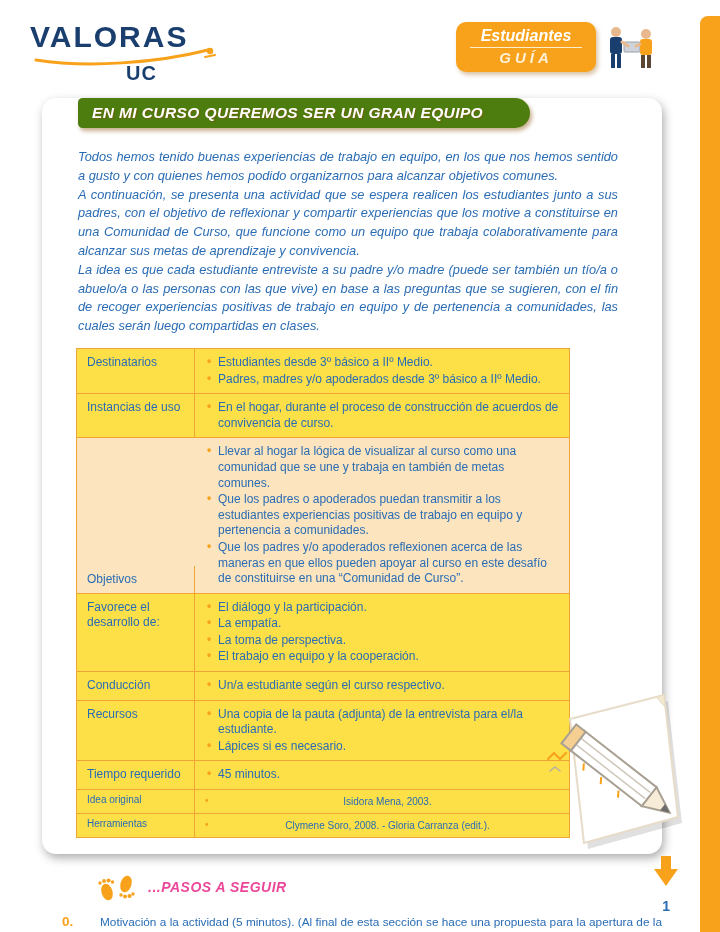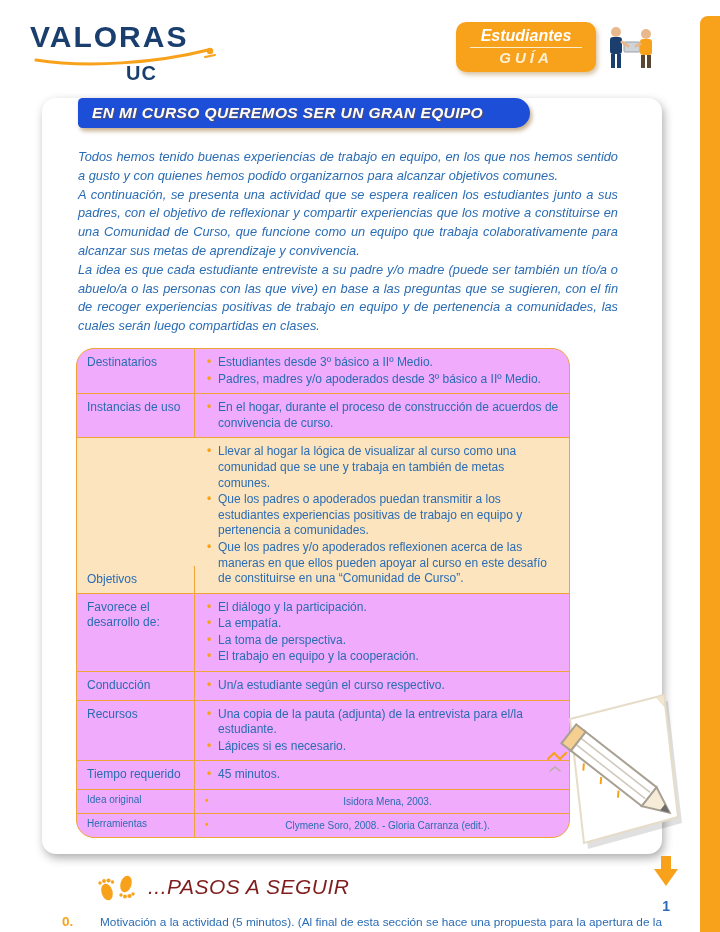--- a/index.html
+++ b/index.html
@@ -30,55 +30,55 @@
   .badge-l2{color:#FDF0D5;font-style:italic;font-weight:bold;font-size:15px;letter-spacing:4px;margin-top:1px;}
   .badge-illu{margin-left:6px;}
   
   .card{
     position:relative;margin:14px 58px 0 42px;background:#ffffff;
     border-radius:14px;box-shadow:2px 4px 10px rgba(70,70,70,.45);
     padding:0 0 16px 0;min-height:590px;box-sizing:border-box;
   }
   .title-bar{
     position:relative;margin:10px 0 0 36px;width:452px;height:30px;
-    background:#1d4ed8;border-radius:5px 16px 16px 5px;
+    background:#4d7c0f;border-radius:5px 16px 16px 5px;
     box-shadow:2px 3px 4px rgba(130,75,0,.45);
     display:flex;align-items:center;padding-left:14px;box-sizing:border-box;
   }
   .title-bar span{
     color:#ffffff;font-weight:bold;font-style:italic;font-size:15.5px;letter-spacing:.4px;
     text-shadow:1px 1px 1px rgba(140,80,0,.55);white-space:nowrap;
   }
   .intro{margin:20px 44px 0 36px;color:#2A6CB4;font-style:italic;
     font-size:12.8px;line-height:1.47;text-align:justify;}
   .intro p{margin:0;}
   
   .info-table{
-    margin:12px 92px 0 34px;border:1.5px solid #EFA435;border-radius:18px;
-    overflow:hidden;background:#f0abfc;
+    margin:12px 92px 0 34px;border:1.5px solid #EFA435;border-radius:0;
+    overflow:hidden;background:#fde047;
   }
   .t-row{display:flex;}
   .t-row + .t-row{border-top:1px solid #EFA435;}
   .t-row.highlight{background:#FBE4BE;align-items:flex-end;}
   .t-label{
     width:118px;min-width:118px;border-right:1px solid #EFA435;
     padding:6px 6px 6px 10px;color:#2A6CB4;font-size:12px;line-height:1.25;box-sizing:border-box;
   }
   .t-items{flex:1;padding:5px 10px 5px 12px;color:#2A6CB4;font-size:12px;line-height:1.3;}
   .bi{position:relative;padding-left:11px;margin:1px 0;}
   .bi::before{content:"•";position:absolute;left:0;top:-1px;color:#F8A21C;font-weight:bold;}
   .t-row.small .t-label{font-size:10px;padding:4px 6px 4px 10px;}
   .t-row.small .t-items{font-size:10px;padding:4px 10px;text-align:center;}
   
   .pencil{position:absolute;right:-20px;bottom:-8px;pointer-events:none;}
   
   .steps{margin:16px 58px 0 62px;}
   .steps-head{display:flex;align-items:center;margin:0 0 10px 32px;}
   .steps-head h2{
-    margin:0 0 0 10px;color:#7f1d1d;font-size:21px;font-weight:normal;font-style:italic;letter-spacing:.5px;
+    margin:0 0 0 10px;color:#ec4899;font-size:14px;font-weight:bold;font-style:italic;letter-spacing:.5px;
   }
   .step{display:flex;margin-bottom:9px;}
   .step-num{width:38px;min-width:38px;color:#F8A21C;font-weight:bold;font-size:13.5px;}
   .step-body{flex:1;color:#2A6CB4;font-size:11.8px;line-height:1.42;text-align:justify;}
   
   .down-arrow{position:absolute;right:42px;bottom:44px;}
   .page-num{position:absolute;right:50px;bottom:18px;color:#2A6CB4;font-weight:bold;font-size:14px;}
 </style>
 </head>
 <body>

